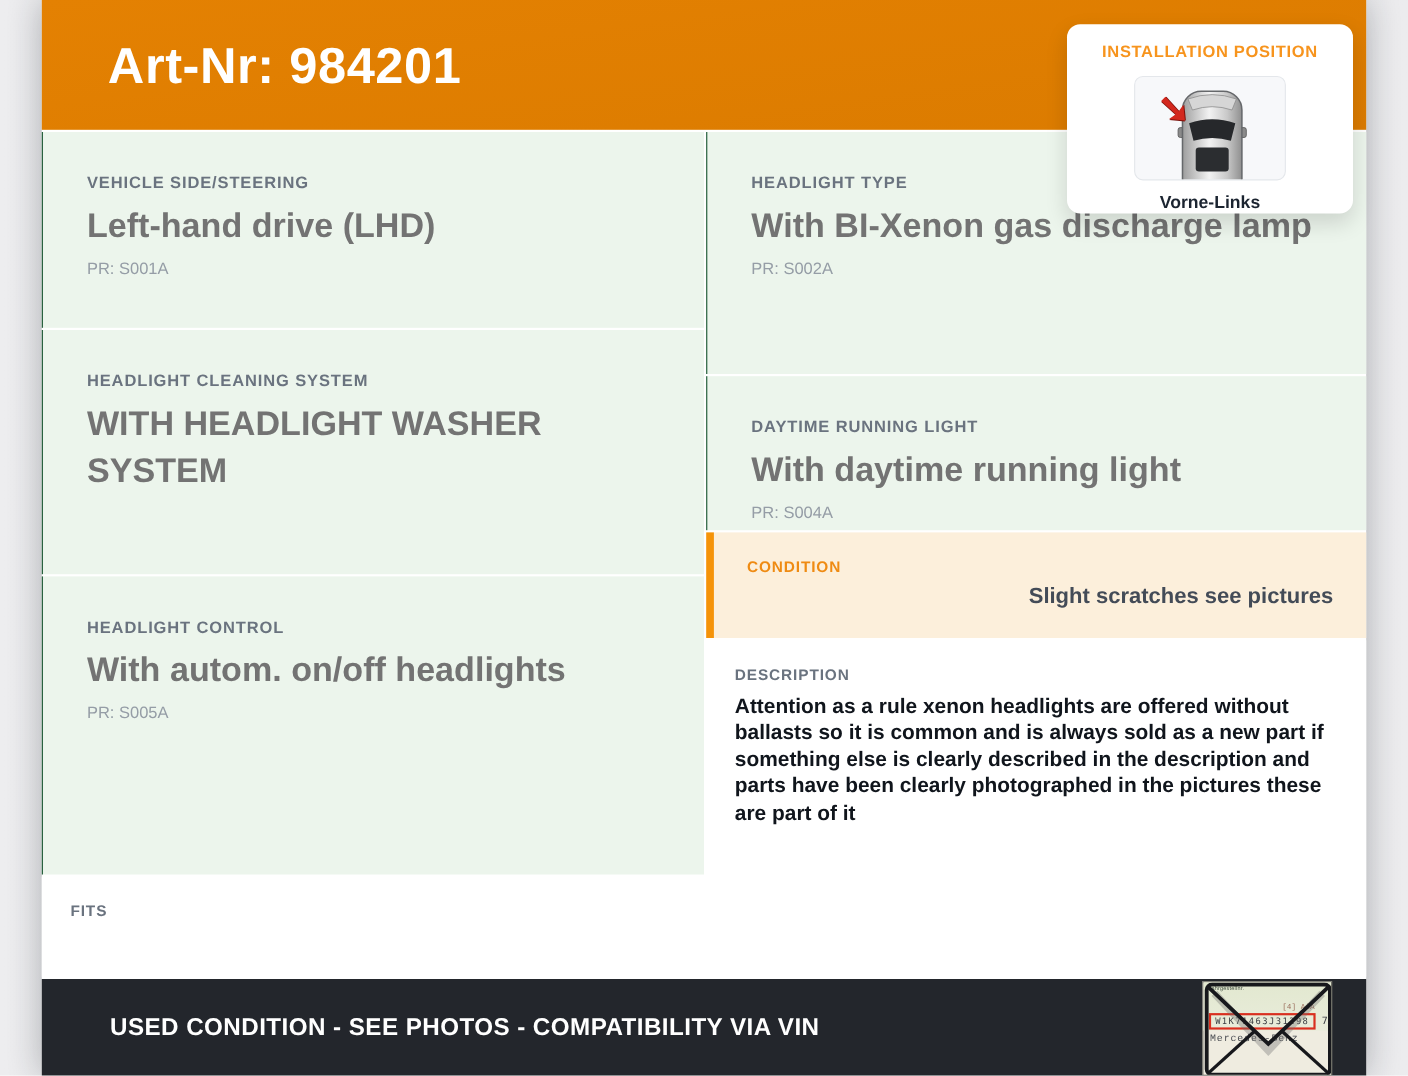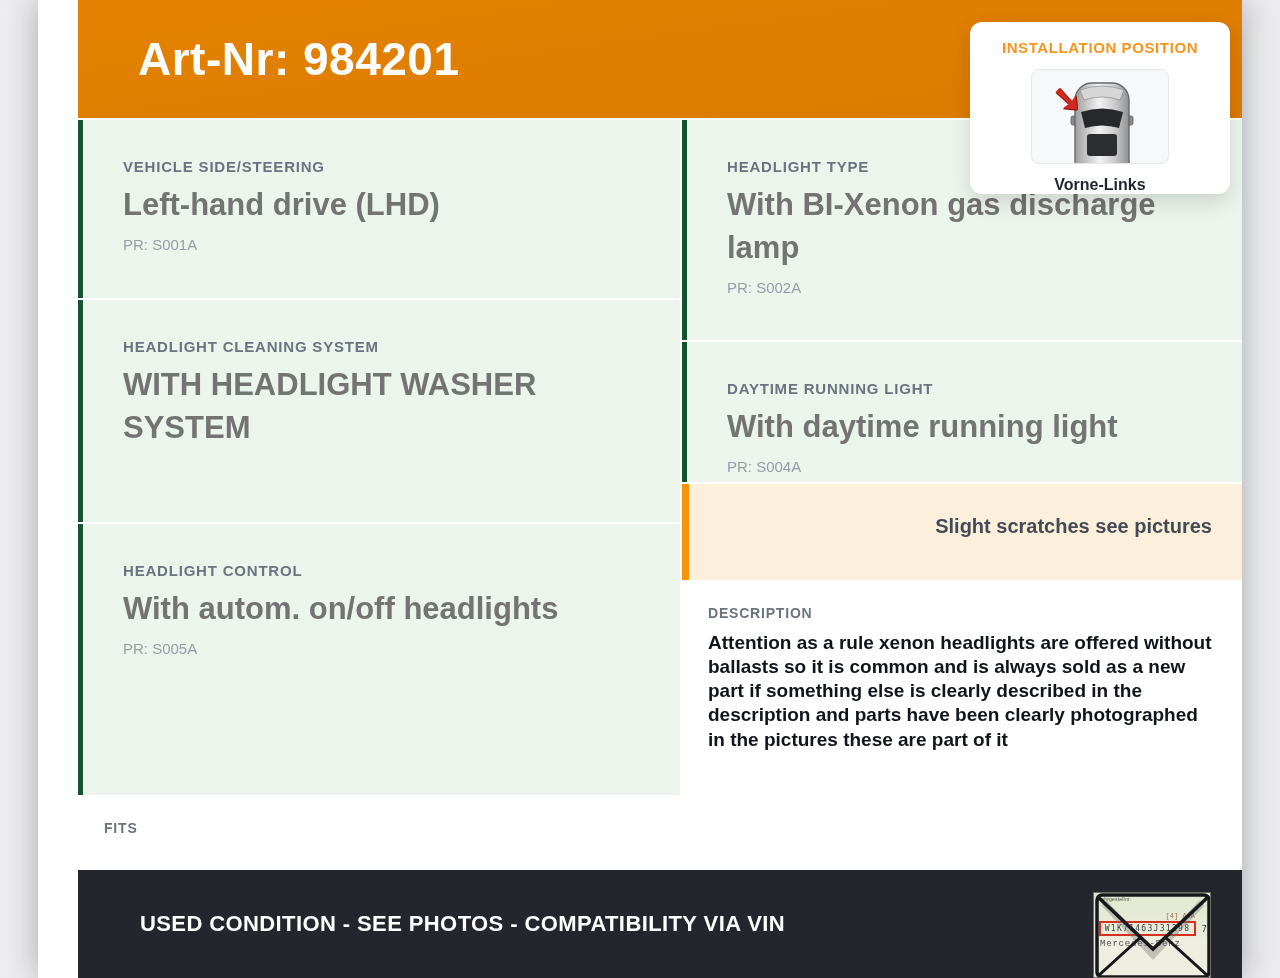--- a/index.html
+++ b/index.html
@@ -1,52 +1,52 @@
 <!DOCTYPE html>
 <html><head>
 <meta charset="utf-8">
 <style>
   * { margin:0; padding:0; box-sizing:border-box; }
   body { font-family:"Liberation Sans", sans-serif; }
   .stage{ width:1280px; height:978px; position:relative; overflow:hidden;
           background:linear-gradient(90deg,#ededef 0%,#e4e5e8 50%,#ececee 100%); }
   .page{ position:absolute; left:38px; top:0; width:1204px; height:978px; background:#ffffff;
-         box-shadow:0 0 30px rgba(25,30,40,.32); display:flex; flex-direction:column;padding-left:40px; }
+         box-shadow:0 0 30px rgba(25,30,40,.32); display:flex; flex-direction:column; }
 
   
   .hdr{ height:118px; flex:none; background:linear-gradient(172deg,#e48102 0%,#db7b00 100%);
         display:flex; align-items:center; padding:0 60px; }
   .hdr h1{ color:#fff; font-size:46px; font-weight:700; letter-spacing:.5px; }
 
   
   .content{ flex:1; display:flex; gap:2px; margin-top:2px; min-height:0; }
   .col{ display:flex; flex-direction:column; gap:2px; min-height:0; }
   .col-left{ width:602px; flex:none; }
   .col-right{ flex:1; }
 
-  .card{ background:#ecf5ec; border-left:5px solid #14532d; padding:38px 40px 0 40px; flex:none; }
+  .card{ background:#ecf5ec; border-left:1px solid #14532d; padding:38px 40px 0 40px; flex:none; }
   .card .label, .plain .label{ font-size:15px; font-weight:700; color:#6a737f; letter-spacing:.8px; }
   .card .value{ font-size:31px; font-weight:700; color:#737373; line-height:1.38; margin-top:9px; }
   .card .pr{ font-size:15px; color:#959da6; margin-top:9px; }
   .h178{ height:178px; } .h222{ height:222px; } .h221{ height:271px; }
   .h220{ height:220px; } .h180{ height:140px; }
   .w520{ max-width:520px; }
 
   .condition{ background:#fcefdb; border-left:7px solid #f59309; padding:23px 30px; height:96px; flex:none; }
   .condition .label{ font-size:14px; font-weight:700; color:#ef8b13; letter-spacing:.8px; }
   .condition .value{ font-size:20px; font-weight:600; color:#434b57; margin-top:8px;text-align:right; }
 
   .plain{ background:#fff; padding:23px 26px; flex:1; }
   .plain .label{ font-size:14px; }
   .plain .body{ font-size:19px; font-weight:600; color:#10151c; line-height:1.27; margin-top:10px; }
   .fits .body{ max-width:545px; }
   .desc .body{ max-width:562px; }
 
   
-  .ftr{ height:108px; flex:none; margin-top:2px; background:#23262c; display:flex; align-items:center; padding:0 62px; }
+  .ftr{ height:88px; flex:none; margin-top:2px; background:#23262c; display:flex; align-items:center; padding:0 62px; }
   .ftr span{ color:#ffffff; font-size:22px; font-weight:700; letter-spacing:.4px; }
 
   
   .install-card{ position:absolute; left:932px; top:22px; width:260px; height:172px; background:#fff;
                  border-radius:12px; box-shadow:0 8px 20px rgba(0,0,0,.14);
                  display:flex; flex-direction:column; align-items:center; padding-top:17px; }
   .install-title{ color:#f7941d; font-size:15px; font-weight:700; letter-spacing:.6px; }
   .car-box{ width:138px; height:138px; margin-top:13px; background:#f7f8fa; border:1px solid #e4e7eb;
             border-radius:8px; position:relative; overflow:hidden; }
   .car-box svg.car{ position:absolute; left:38px; top:10px; }
@@ -108,20 +108,21 @@
           <div class="label">HEADLIGHT TYPE</div>
           <div class="value w520">With BI-Xenon gas discharge lamp</div>
           <div class="pr">PR: S002A</div>
         </section>
         <section class="card h180">
           <div class="label">DAYTIME RUNNING LIGHT</div>
           <div class="value">With daytime running light</div>
           <div class="pr">PR: S004A</div>
         </section>
         <section class="condition">
+          <div class="label">CONDITION</div>
           <div class="value">Slight scratches see pictures</div>
         </section>
         <section class="plain desc">
           <div class="label">DESCRIPTION</div>
           <div class="body">Attention as a rule xenon headlights are offered without ballasts so it is common and is always sold as a new part if something else is clearly described in the description and parts have been clearly photographed in the pictures these are part of it</div>
         </section>
       </div>
 
     </div>
 

